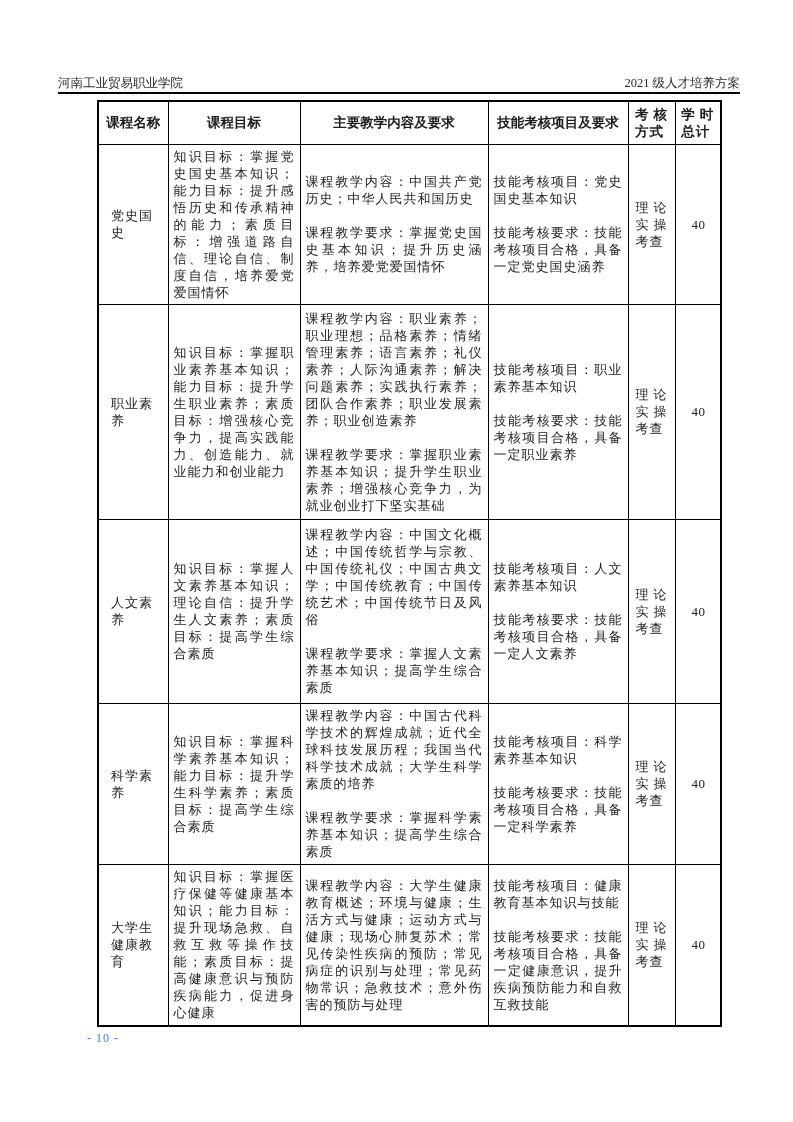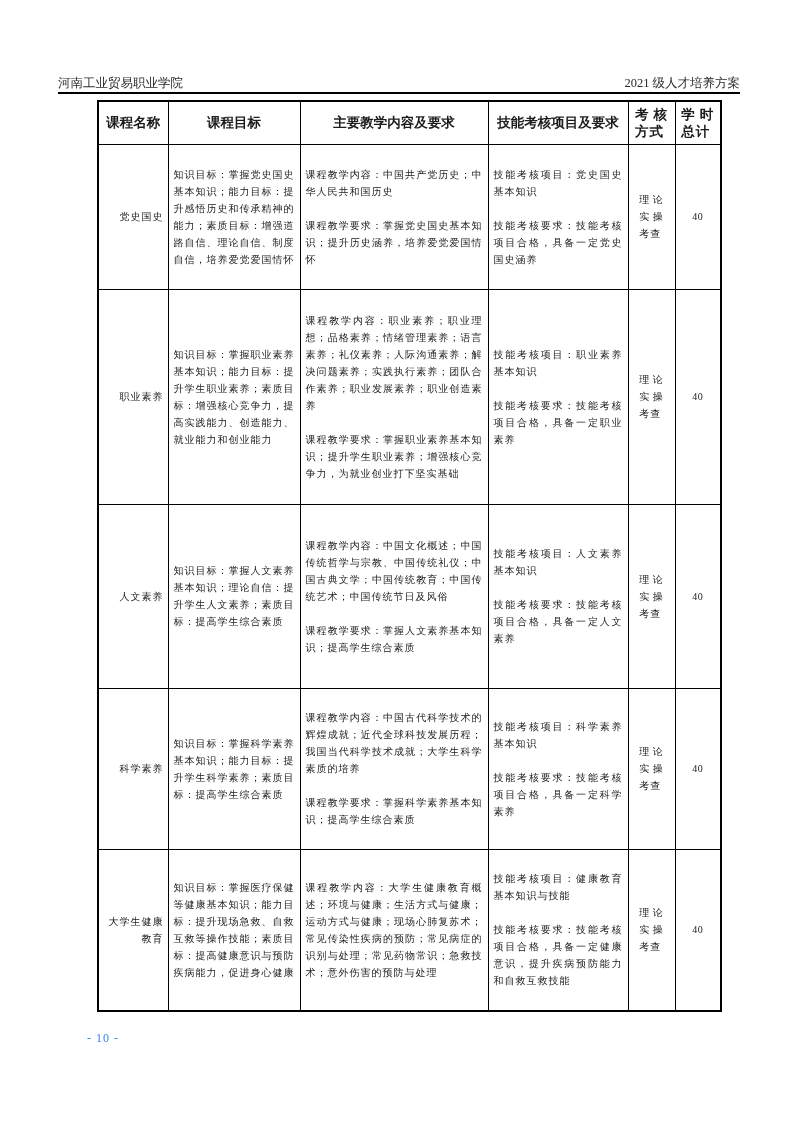--- a/index.html
+++ b/index.html
@@ -30,38 +30,38 @@
     top: 100px; left: 85px;
     width: 623px;
     border-collapse: collapse;
     table-layout: fixed;
     border: 2px solid #000000;
     margin-left: 12px;
   }
   table.curriculum th, table.curriculum td {
     border: 1px solid #000000;
     vertical-align: middle;
-    font-size: 10px;
+    font-size: 13px;
     line-height: 17px;
     color: #1c1c1c;
     overflow: hidden;
   }
   table.curriculum th {
     font-weight: bold;
     font-size: 13.5px;
     text-align: center;
     padding: 2px;
   }
   tr.rh  { height: 43px; }
   tr.r0  { height: 145px; }
   tr.r1  { height: 215px; }
   tr.r2  { height: 184px; }
   tr.r3  { height: 161px; }
   tr.r4  { height: 162px; }
-  td.c-name { text-align: right; padding: 2px 4px; letter-spacing: 1px; }
+  td.c-name { text-align: left; padding: 2px 12px; letter-spacing: 1px; }
   td.c-obj, td.c-content, td.c-assess {
     text-align: justify;
     text-justify: inter-character;
     padding: 3px 5px;
     letter-spacing: 1px;
   }
   td.c-method { text-align: center; padding: 0; }
   td.c-hours  { text-align: center; padding: 16px; letter-spacing: 0.5px; }
   .paras p { margin: 0; }
   .paras p + p { margin-top: 17px; }

